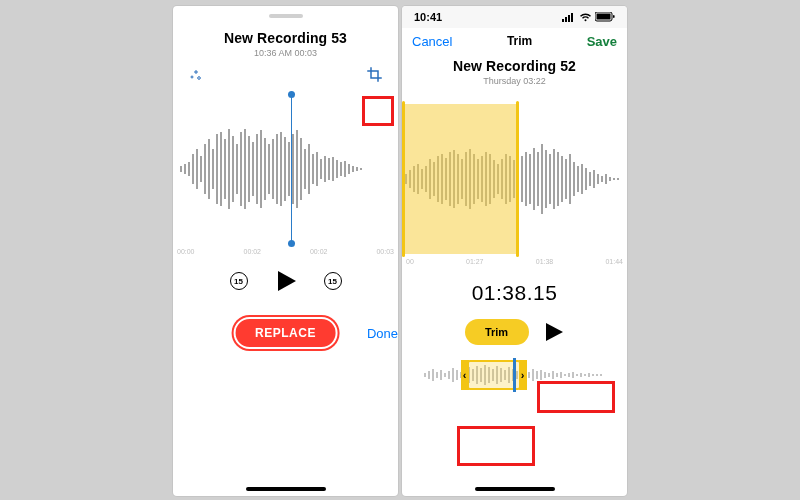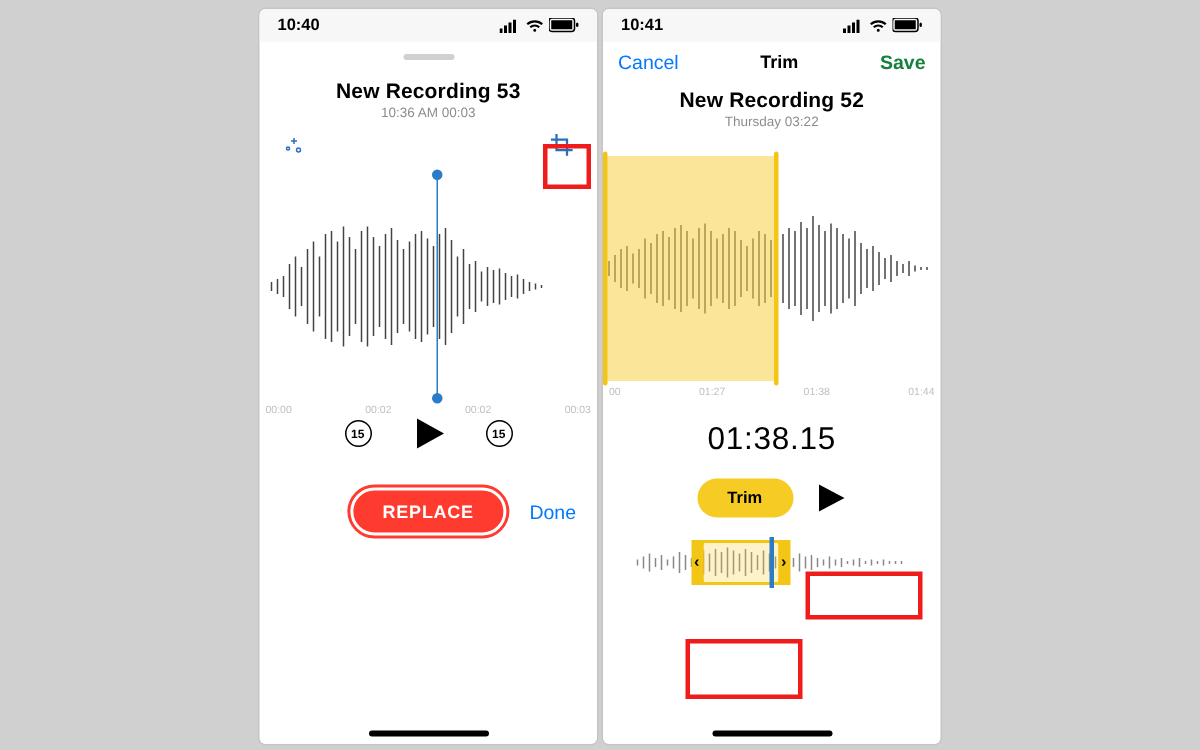--- a/index.html
+++ b/index.html
@@ -84,35 +84,35 @@
     font-size:7px; color:#c0c0c0; padding:4px 4px 0;
   }
 
   .bigtime {
     text-align:center; font-size:21px; font-weight:400; letter-spacing:.5px;
     font-variant-numeric: tabular-nums; margin-top:16px;
   }
 
   .transport {
     display:flex; align-items:center; justify-content:center; gap:26px;
-    margin-top:0;
+    margin-top:14px;
   }
   .skip { width:18px; height:18px; border:1.5px solid #000; border-radius:50%;
           display:flex; align-items:center; justify-content:center; font-size:8px; font-weight:600; }
   .playbtn svg { display:block; }
   .pill {
     border-radius: 20px; font-size:12px; font-weight:700;
     padding:7px 20px; text-align:center;
   }
   .pill.yellow { background:#f6cc24; color:#000; min-width:64px; padding:7px 14px; font-size:11px;}
   .pill.replace {
     background:#ff3b30; color:#fff; border:2px solid #fff;
     box-shadow:0 0 0 2px #ff3b30; letter-spacing:.5px;
   }
-  .done-link { color:#0079ff; font-size:13px; font-weight:500; margin-left:auto; margin-right:14px;}
+  .done-link { color:#0079ff; font-size:13px; font-weight:500; margin-left:auto; }
 
   
   .miniwave {
     margin-top:12px; height:36px; position:relative; width:100%;
     display:flex; align-items:center; justify-content:center;
   }
   .miniwave .inner { position:relative; width: 184px; height:30px;}
   .miniwave .sel {
     position:absolute; top:0; bottom:0;
     border:2px solid #f3c514; border-radius:3px;
@@ -138,39 +138,20 @@
   .left-bottom-row .pill.replace{ position:absolute; left:50%; transform:translateX(-50%);}
 
   .trim-row { display:flex; align-items:center; justify-content:center; gap:14px; margin-top:14px;}
 </style>
 </head>
 <body>
 
 <div class="frame">
 
   <div class="phone">
-    <div class="statusbar">
-      <span>10:40</span>
-      <span class="status-icons">
-        <svg width="14" height="9">
-            <rect x="0" y="6" width="2" height="3" fill="#000"></rect>
-            <rect x="3" y="4" width="2" height="5" fill="#000"></rect>
-            <rect x="6" y="2" width="2" height="7" fill="#000"></rect>
-            <rect x="9" y="0" width="2" height="9" fill="#000"></rect>
-          </svg>
-        <svg width="13" height="9">
-            <path d="M6.5 8.2a1 1 0 100-2 1 1 0 000 2zM3 4.7a5 5 0 017 0l-1 1a3.6 3.6 0 00-5 0zM1 2.7a8 8 0 0111 0l-1 1a6.6 6.6 0 00-9 0z" fill="#000"></path>
-          </svg>
-        <svg width="20" height="10">
-            <rect x="0" y="0" width="17" height="9" rx="2" fill="none" stroke="#000" stroke-width="1"></rect>
-            <rect x="1.5" y="1.5" width="14" height="6" fill="#000"></rect>
-            <rect x="18" y="3" width="1.6" height="3" rx="1" fill="#000"></rect>
-          </svg>
-      </span>
-    </div>
 
     <div class="sheet-grabber">
         <div class="bar"></div>
       </div>
 
     <div class="title-block">
       <div class="rec-title">New Recording 53</div>
       <div class="rec-sub">10:36 AM  00:03</div>
     </div>
 

